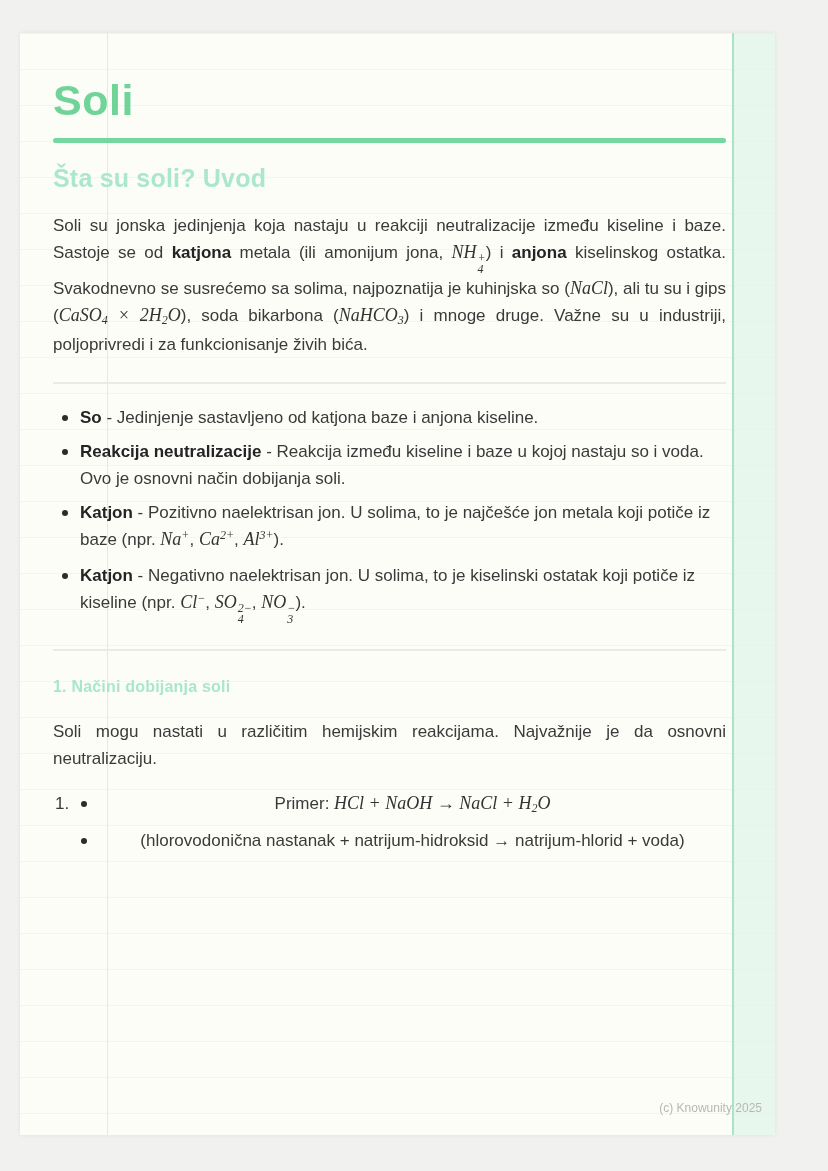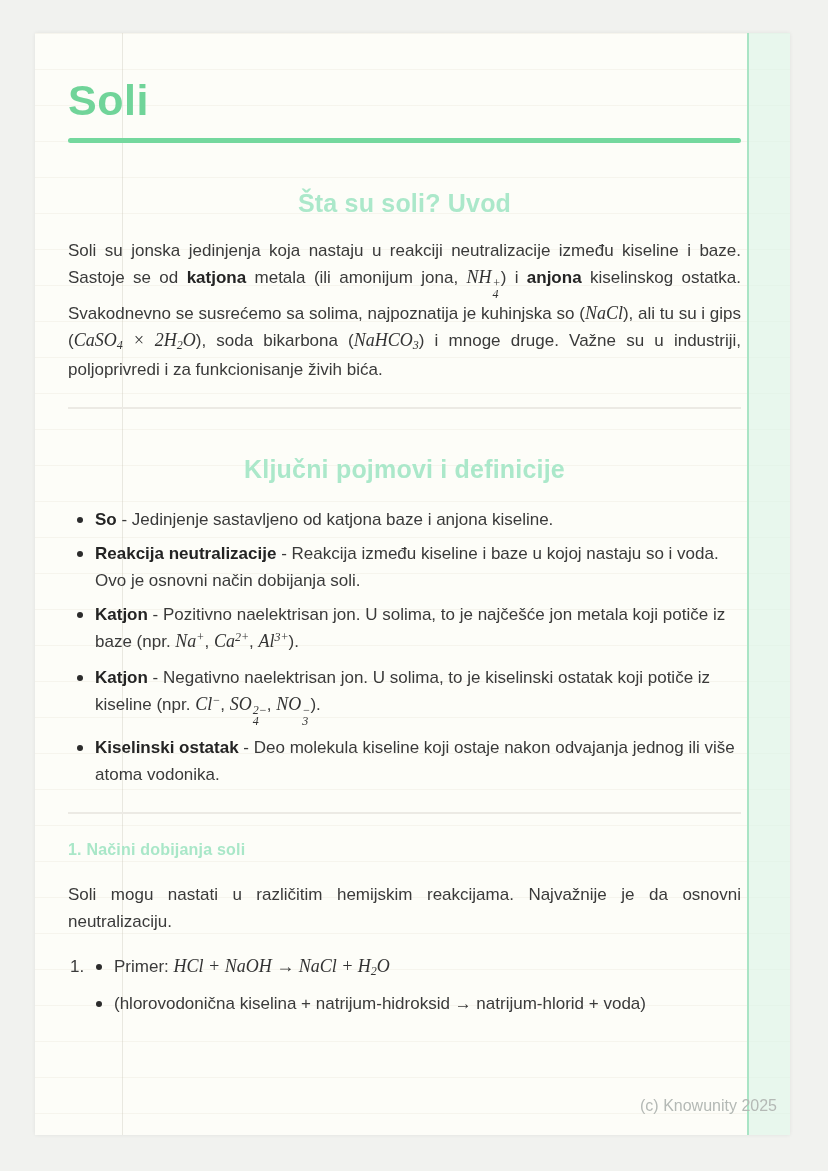--- a/index.html
+++ b/index.html
@@ -2,21 +2,21 @@
 <html lang="sr"><head>
 <meta charset="utf-8">
 <style>
   html,body{margin:0;padding:0;}
   body{
     width:828px;height:1171px;position:relative;overflow:hidden;
     background:#f1f2ef;
     font-family:"Liberation Sans", sans-serif;
   }
   .page{
-    position:absolute;left:35px;top:33px;width:755px;height:1102px;
+    position:absolute;left:20px;top:33px;width:755px;height:1102px;
     background-color:#fdfdf8;
     background-image:repeating-linear-gradient(to bottom, rgba(214,206,186,.18) 0 1px, transparent 1px 36px);
     box-shadow:0 0 4px rgba(0,0,0,.07);
     overflow:hidden;
   }
   .margin-line{
     position:absolute;left:87px;top:0;bottom:0;width:1px;
     background:rgba(188,184,170,.30);
   }
   .right-strip{
@@ -26,22 +26,22 @@
   }
   .content{position:relative;padding:45px 49px 0 33px;}
   h1{
     margin:0;font-size:43px;line-height:44px;font-weight:bold;
     color:#70d499;letter-spacing:.5px;
   }
   .title-rule{
     margin:16px 0 0;height:5px;background:#74d89e;border:none;border-radius:3px;
   }
   h2{
-    margin:43px 0 0;font-size:25px;line-height:34px;font-weight:bold;
-    color:#abe8ca;letter-spacing:.2px;text-align:center;
+    margin:18px 0 0;font-size:25px;line-height:34px;font-weight:bold;
+    color:#abe8ca;letter-spacing:.2px;
   }
   h3{
     margin:22px 0 0;font-size:16px;line-height:28px;font-weight:bold;
     color:#a9e7c8;letter-spacing:.2px;
   }
   p.body{
     margin:17px 0 0;font-size:17px;line-height:27px;color:#3a3a3a;
   }
   .just{text-align:justify;}
   .divider{margin:24px 0 0;border:none;border-top:2px solid #eceae4;}
@@ -64,37 +64,37 @@
   }
   
   ol.steps{margin:18px 0 0;padding:0 0 0 2px;list-style:none;counter-reset:step;}
   ol.steps>li{
     counter-increment:step;position:relative;padding-left:22px;margin-bottom:13px;
     font-size:17px;line-height:27px;color:#3a3a3a;
   }
   ol.steps>li::before{
     content:counter(step) ".";position:absolute;left:0;top:0;color:#3a3a3a;
   }
-  ul.sub2{margin:6px 0 6px;padding:0;list-style:none;}
+  ul.sub2{margin:6px 0 6px;padding:0;list-style:none;text-align:center;}
   ul.sub2>li{position:relative;padding-left:22px;margin-bottom:8px;line-height:27px;}
   ul.sub2>li::before{
     content:"";position:absolute;left:4px;top:11px;width:6px;height:6px;
     border-radius:50%;background:#2c2c2c;
   }
   
   .math{font-family:"Liberation Serif", serif;font-style:italic;font-size:18px;color:#333;white-space:nowrap;}
   .msup{font-size:12px;position:relative;top:-6px;}
   .msub{font-size:12px;position:relative;top:3px;}
   .mstack{
     display:inline-flex;flex-direction:column;align-items:flex-start;
     font-size:12px;line-height:11px;vertical-align:-4px;margin-left:1px;
   }
   .footer{
     position:absolute;right:13px;bottom:20px;
-    font-size:16px;color:#b4b9b5;
+    font-size:12px;color:#b4b9b5;
   }
 </style>
 </head>
 <body>
 
 <div class="page">
   <div class="margin-line"></div>
   <div class="right-strip"></div>
 
   <div class="content">
@@ -102,48 +102,46 @@
     <hr class="title-rule">
 
     <h2>Šta su soli? Uvod</h2>
     <p class="body just">Soli su jonska jedinjenja koja nastaju u reakciji neutralizacije između kiseline i baze. Sastoje se od <strong>katjona</strong> metala (ili amonijum jona, <span class="math">NH<span class="mstack">
             <span>+</span>
             <span>4</span>
           </span></span>) i <strong>anjona</strong> kiselinskog ostatka. Svakodnevno se susrećemo sa solima, najpoznatija je kuhinjska so (<span class="math">NaCl</span>), ali tu su i gips (<span class="math">CaSO<span class="msub">4</span> × 2H<span class="msub">2</span>O</span>), soda bikarbona (<span class="math">NaHCO<span class="msub">3</span></span>) i mnoge druge. Važne su u industriji, poljoprivredi i za funkcionisanje živih bića.</p>
 
     <hr class="divider">
 
-    <h2>Ključni pojmovi i definicije</h2>
     <ul class="terms">
       <li><strong>So</strong> - Jedinjenje sastavljeno od katjona baze i anjona kiseline.</li>
       <li>
         <span><strong>Reakcija neutralizacije</strong> - Reakcija između kiseline i baze u kojoj nastaju so i voda. Ovo je osnovni način dobijanja soli.</span>
       </li>
       <li><strong>Katjon</strong> - Pozitivno naelektrisan jon. U solima, to je najčešće jon metala koji potiče iz baze (npr. <span class="math">Na<span class="msup">+</span></span>, <span class="math">Ca<span class="msup">2+</span></span>, <span class="math">Al<span class="msup">3+</span></span>).</li>
       <li><strong>Katjon</strong> - Negativno naelektrisan jon. U solima, to je kiselinski ostatak koji potiče iz kiseline (npr. <span class="math">Cl<span class="msup">−</span></span>, <span class="math">SO<span class="mstack">
               <span>2−</span>
               <span>4</span>
             </span></span>, <span class="math">NO<span class="mstack">
               <span>−</span>
               <span>3</span>
             </span></span>).</li>
-      <li><strong>Kiselinski ostatak</strong> - Deo molekula kiseline koji ostaje nakon odvajanja jednog ili više atoma vodonika.</li>
     </ul>
 
     <hr class="divider">
 
 
     <h3>1. Načini dobijanja soli</h3>
     <p class="body just">Soli mogu nastati u različitim hemijskim reakcijama. Najvažnije je da osnovni neutralizaciju.</p>
 
     <ol class="steps">
       <li>
         <ul class="sub2">
           <li>Primer: <span class="math">HCl + NaOH → NaCl + H<span class="msub">2</span>O</span></li>
-          <li>(hlorovodonična kiselina + natrijum-hidroksid → natrijum-hlorid + voda)</li>
+          <li>(hlorovodonična nastanak + natrijum-hidroksid → natrijum-hlorid + voda)</li>
         </ul>
       </li>
 
     </ol>
   </div>
 
   <div class="footer">(c) Knowunity 2025</div>
 </div>
 
 </body></html>

